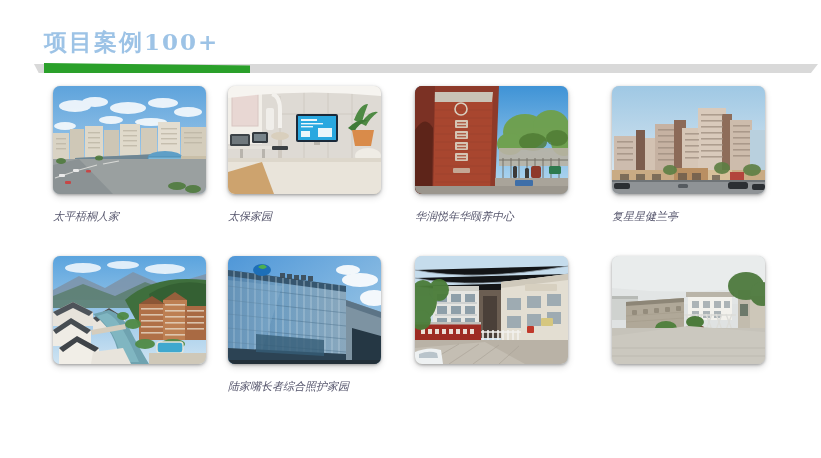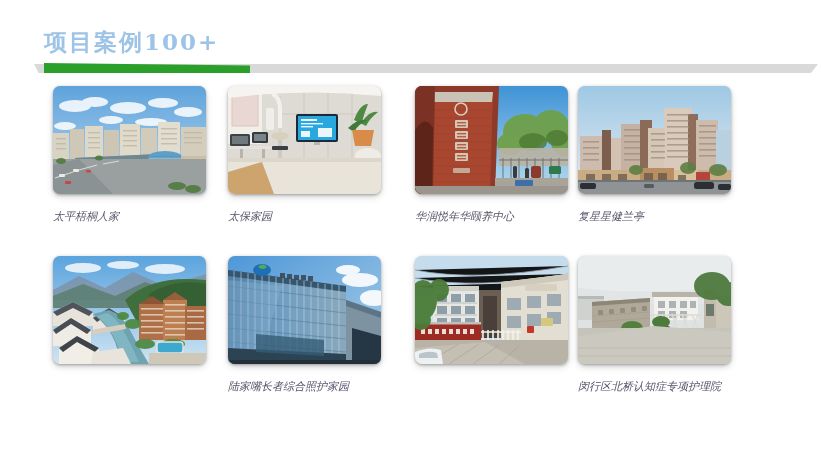--- a/index.html
+++ b/index.html
@@ -90,21 +90,21 @@
     color: #54546b;
     line-height: 1.2;
     white-space: nowrap;
     font-family: "DejaVu Sans", "Liberation Sans", sans-serif;
   }
 
   
   .col0 { left: 53px; }
   .col1 { left: 228px; }
   .col2 { left: 403px; margin-left: 12px; }
-  .col3 { left: 578px; }
+  .col3 { left: 612px; }
 </style>
 </head>
 <body>
 
 <div class="title-block">
   <div class="page-title">项目案例100+</div>
   <div class="rule-grey"></div>
   <div class="rule-green"></div>
 </div>
 
@@ -768,16 +768,15 @@
           <ellipse cx="83" cy="66" rx="9" ry="6" fill="#4c7b3b"></ellipse>
 
           <rect x="0" y="72" width="153" height="36" fill="#c6c3ba"></rect>
           <path d="M0 80 L76 70 L153 76 L153 108 L0 108 Z" fill="#cbc8bf"></path>
           <g stroke="#b6b2a8" stroke-width=".7" opacity=".8">
             <path d="M0 92 H153"></path>
               <path d="M0 100 H153"></path>
           </g>
         </svg>
       </div>
-      <div class="caption">闵行区北桥认知症专项护理院</div>
     </div>
   </div>
 </div>
 
 </body></html>

